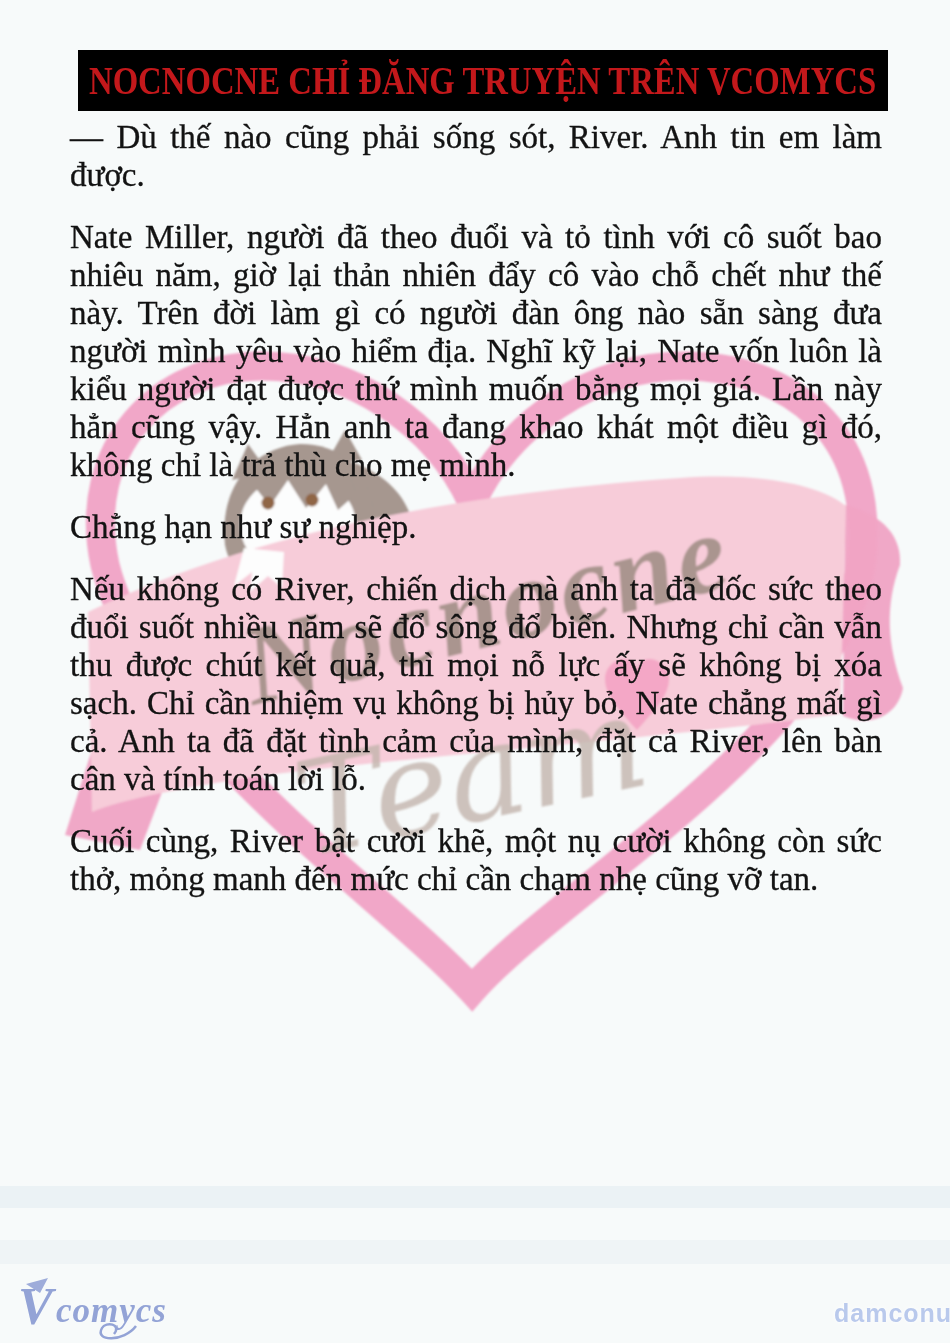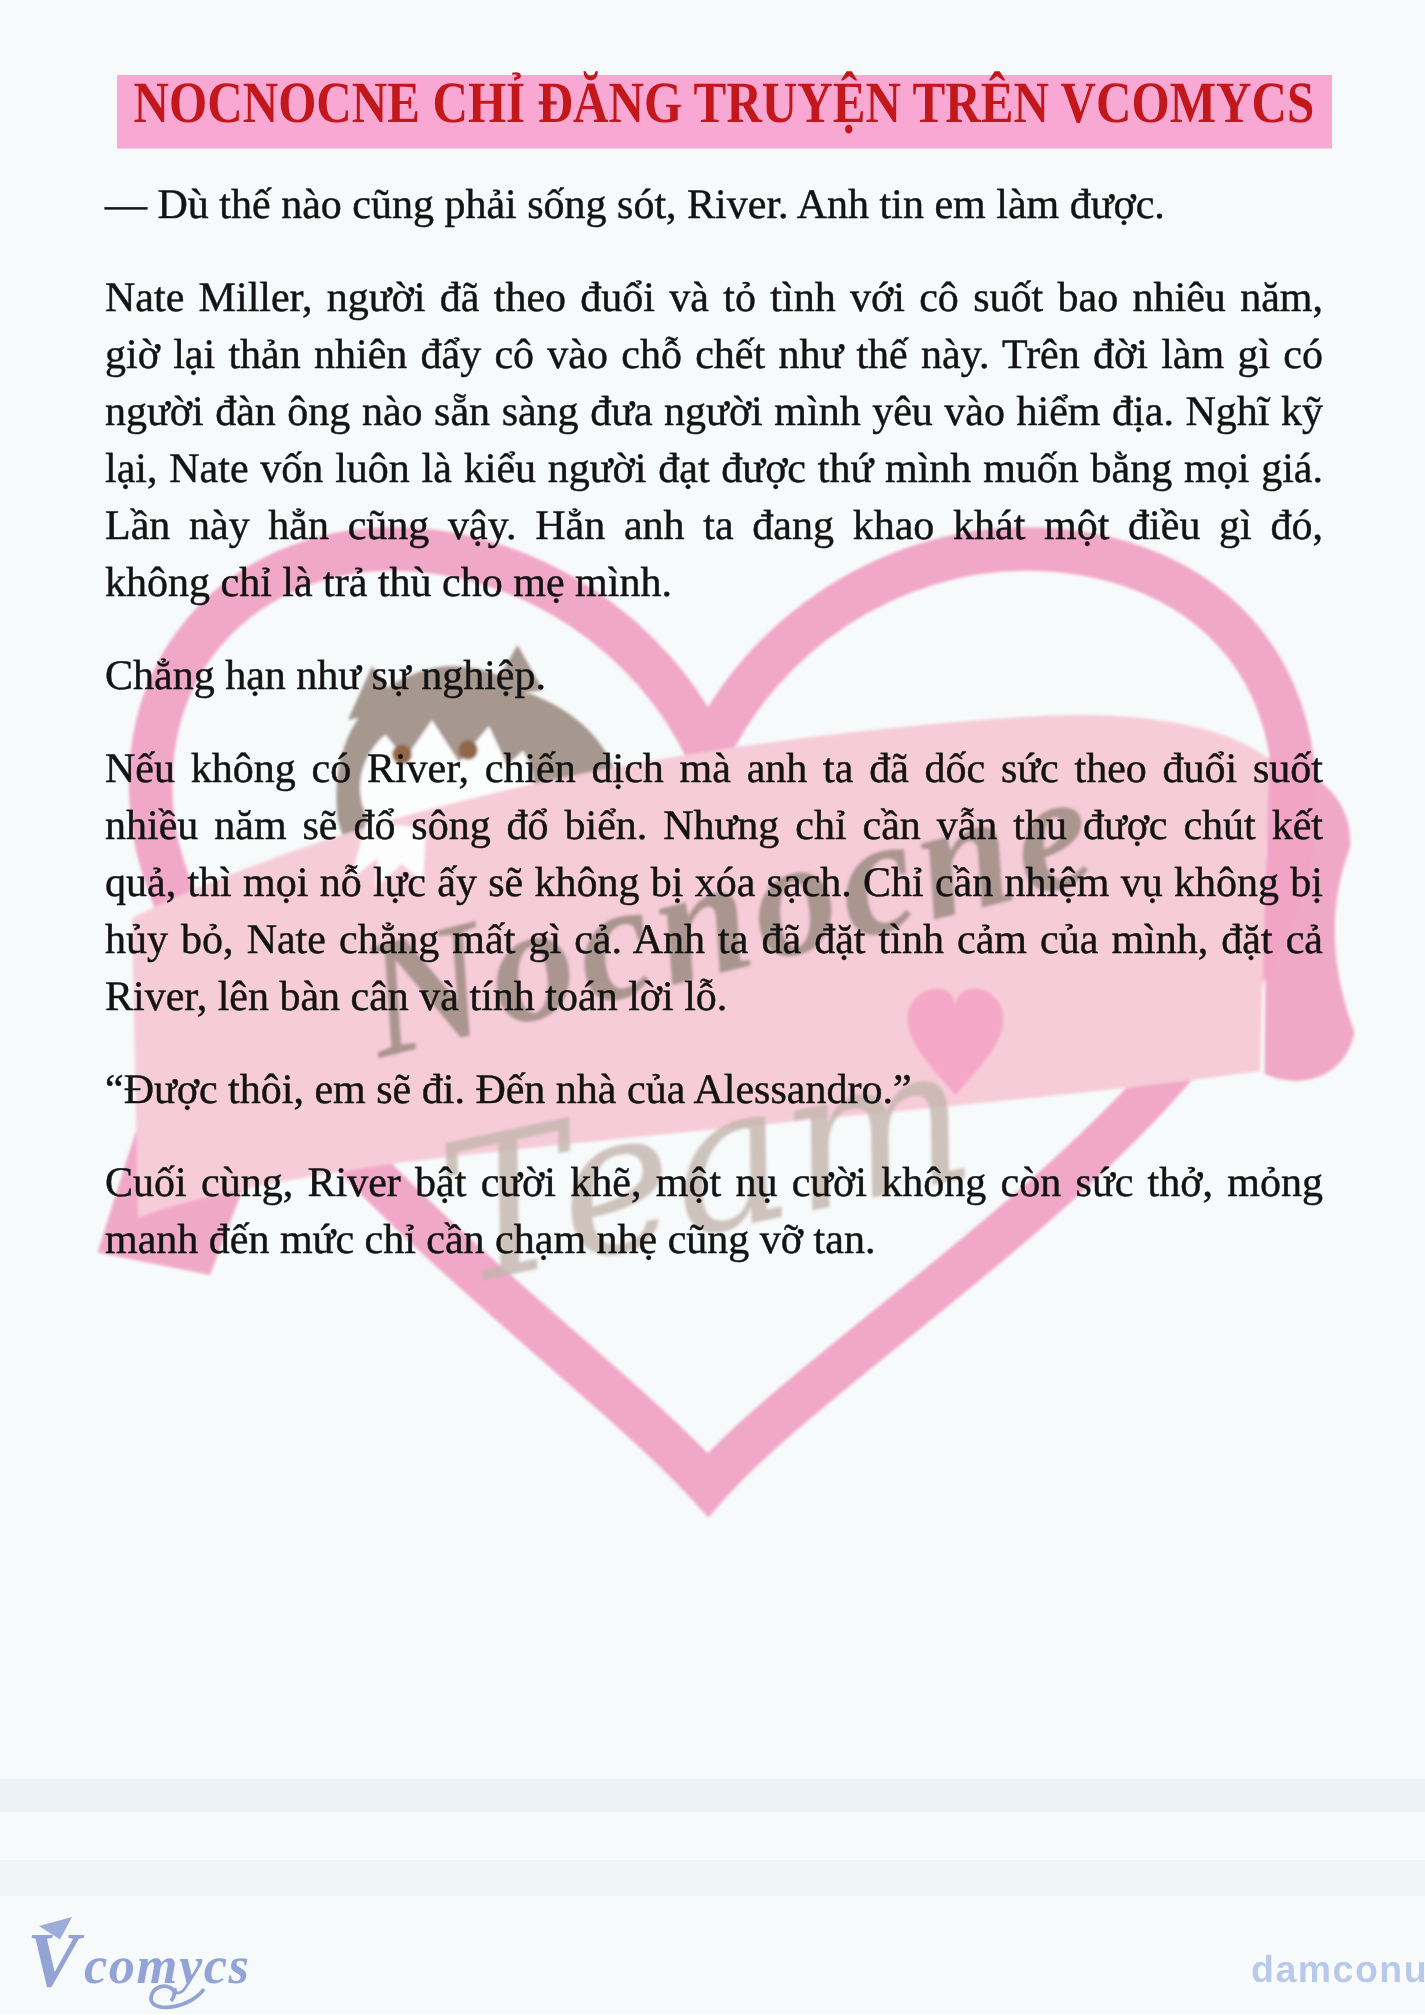--- a/index.html
+++ b/index.html
@@ -7,38 +7,38 @@
     position:relative;
     width:950px;height:1343px;
     background:#f7fafa;
     overflow:hidden;
     font-family:"Liberation Serif","DejaVu Serif",serif;
   }
   .watermark{
     position:absolute;left:0;top:0;z-index:1;
   }
   .title-band{
-    position:absolute;left:78px;top:50px;width:810px;height:49px;
-    background:#f9a8d4;
-    display:flex;align-items:flex-end;justify-content:center;
+    position:absolute;left:78px;top:50px;width:810px;height:61px;
+    background:#000000;
+    display:flex;align-items:center;justify-content:center;
     z-index:3;
   }
   .title-text{
     font-weight:bold;font-size:39px;line-height:61px;
     color:#c3181b;white-space:nowrap;
     display:inline-block;transform:scaleX(.84);
     font-family:"Liberation Serif","DejaVu Serif",serif;
   }
   .content{
     position:absolute;left:70px;top:118px;width:812px;z-index:2;
     color:#131313;
   }
   .content p{
     margin:0 0 24px 0;
-    font-size:28px;line-height:38px;
+    font-size:33px;line-height:38px;
     text-align:justify;
     -webkit-text-stroke:0.3px #131313;
   }
   .scan-band{
     position:absolute;left:0;width:950px;z-index:0;
     background:rgba(198,215,228,0.22);
   }
   .band-a{top:1186px;height:22px;}
   .band-b{top:1240px;height:24px;background:rgba(198,215,228,0.16);}
   .footer-logo{
@@ -111,21 +111,20 @@
 
   <div class="title-band">
     <span class="title-text">NOCNOCNE CHỈ ĐĂNG TRUYỆN TRÊN VCOMYCS</span>
   </div>
 
   <div class="content">
     <p>— Dù thế nào cũng phải sống sót, River. Anh tin em làm được.</p>
     <p>Nate Miller, người đã theo đuổi và tỏ tình với cô suốt bao nhiêu năm, giờ lại thản nhiên đẩy cô vào chỗ chết như thế này. Trên đời làm gì có người đàn ông nào sẵn sàng đưa người mình yêu vào hiểm địa. Nghĩ kỹ lại, Nate vốn luôn là kiểu người đạt được thứ mình muốn bằng mọi giá. Lần này hẳn cũng vậy. Hẳn anh ta đang khao khát một điều gì đó, không chỉ là trả thù cho mẹ mình.</p>
     <p>Chẳng hạn như sự nghiệp.</p>
     <p>Nếu không có River, chiến dịch mà anh ta đã dốc sức theo đuổi suốt nhiều năm sẽ đổ sông đổ biển. Nhưng chỉ cần vẫn thu được chút kết quả, thì mọi nỗ lực ấy sẽ không bị xóa sạch. Chỉ cần nhiệm vụ không bị hủy bỏ, Nate chẳng mất gì cả. Anh ta đã đặt tình cảm của mình, đặt cả River, lên bàn cân và tính toán lời lỗ.</p>
-    <p>“Được thôi, em sẽ đi. Đến nhà của Alessandro.”</p>
     <p>Cuối cùng, River bật cười khẽ, một nụ cười không còn sức thở, mỏng manh đến mức chỉ cần chạm nhẹ cũng vỡ tan.</p>
   </div>
 
   <svg class="footer-logo" width="240" height="66" viewBox="0 0 240 66">
     <path d="M 10 8 L 32 2 L 24 17 Z" opacity="0.9" fill="#93a3d6"></path>
     <text x="2" y="48" font-size="52" font-weight="bold" font-style="italic" font-family="Liberation Serif, DejaVu Serif, serif" fill="#93a3d6">V</text>
     <text x="40" y="46" font-size="35" font-weight="bold" font-style="italic" letter-spacing="1" font-family="Liberation Serif, DejaVu Serif, serif" fill="#93a3d6">comycs</text>
     <path d="M 120 50 C 108 66, 78 66, 86 52 C 90 45, 106 48, 98 58" fill="none" stroke-width="2.5" stroke="#93a3d6"></path>
   </svg>
 

